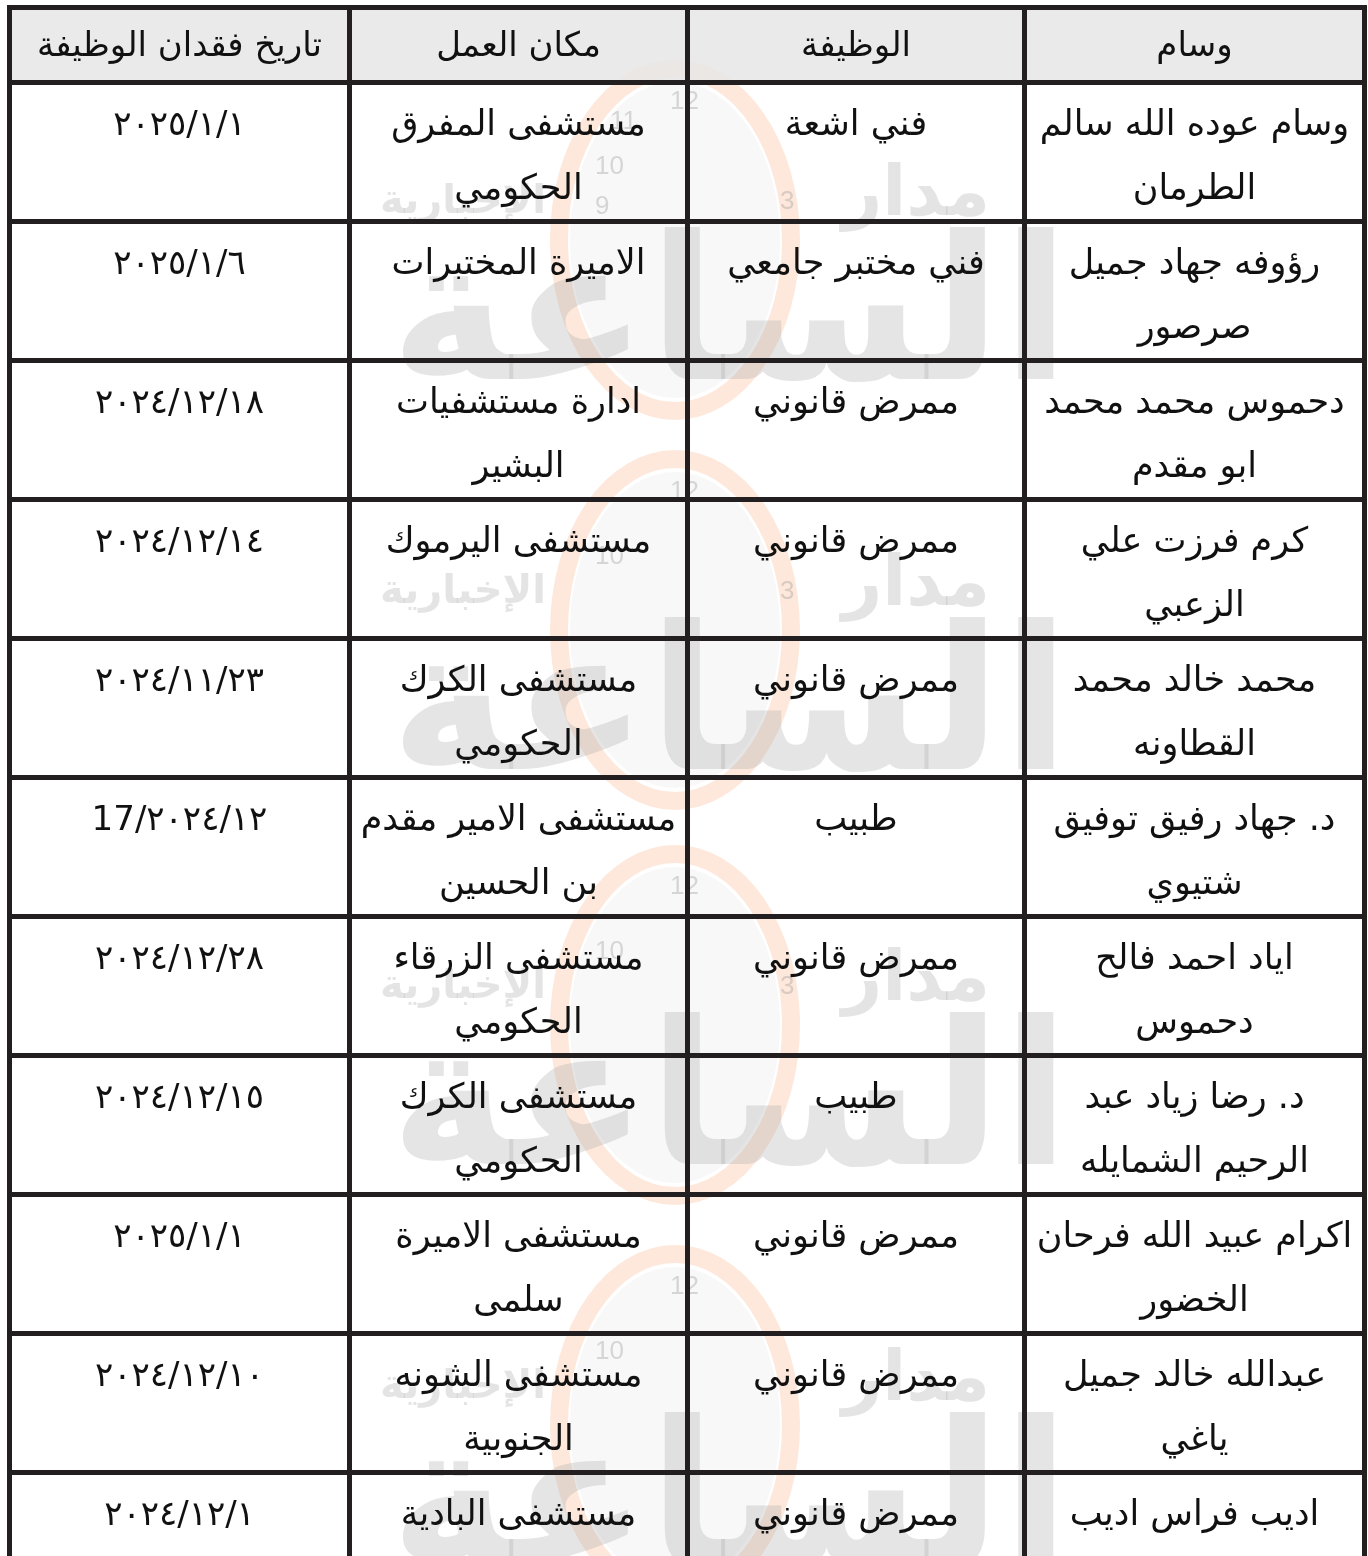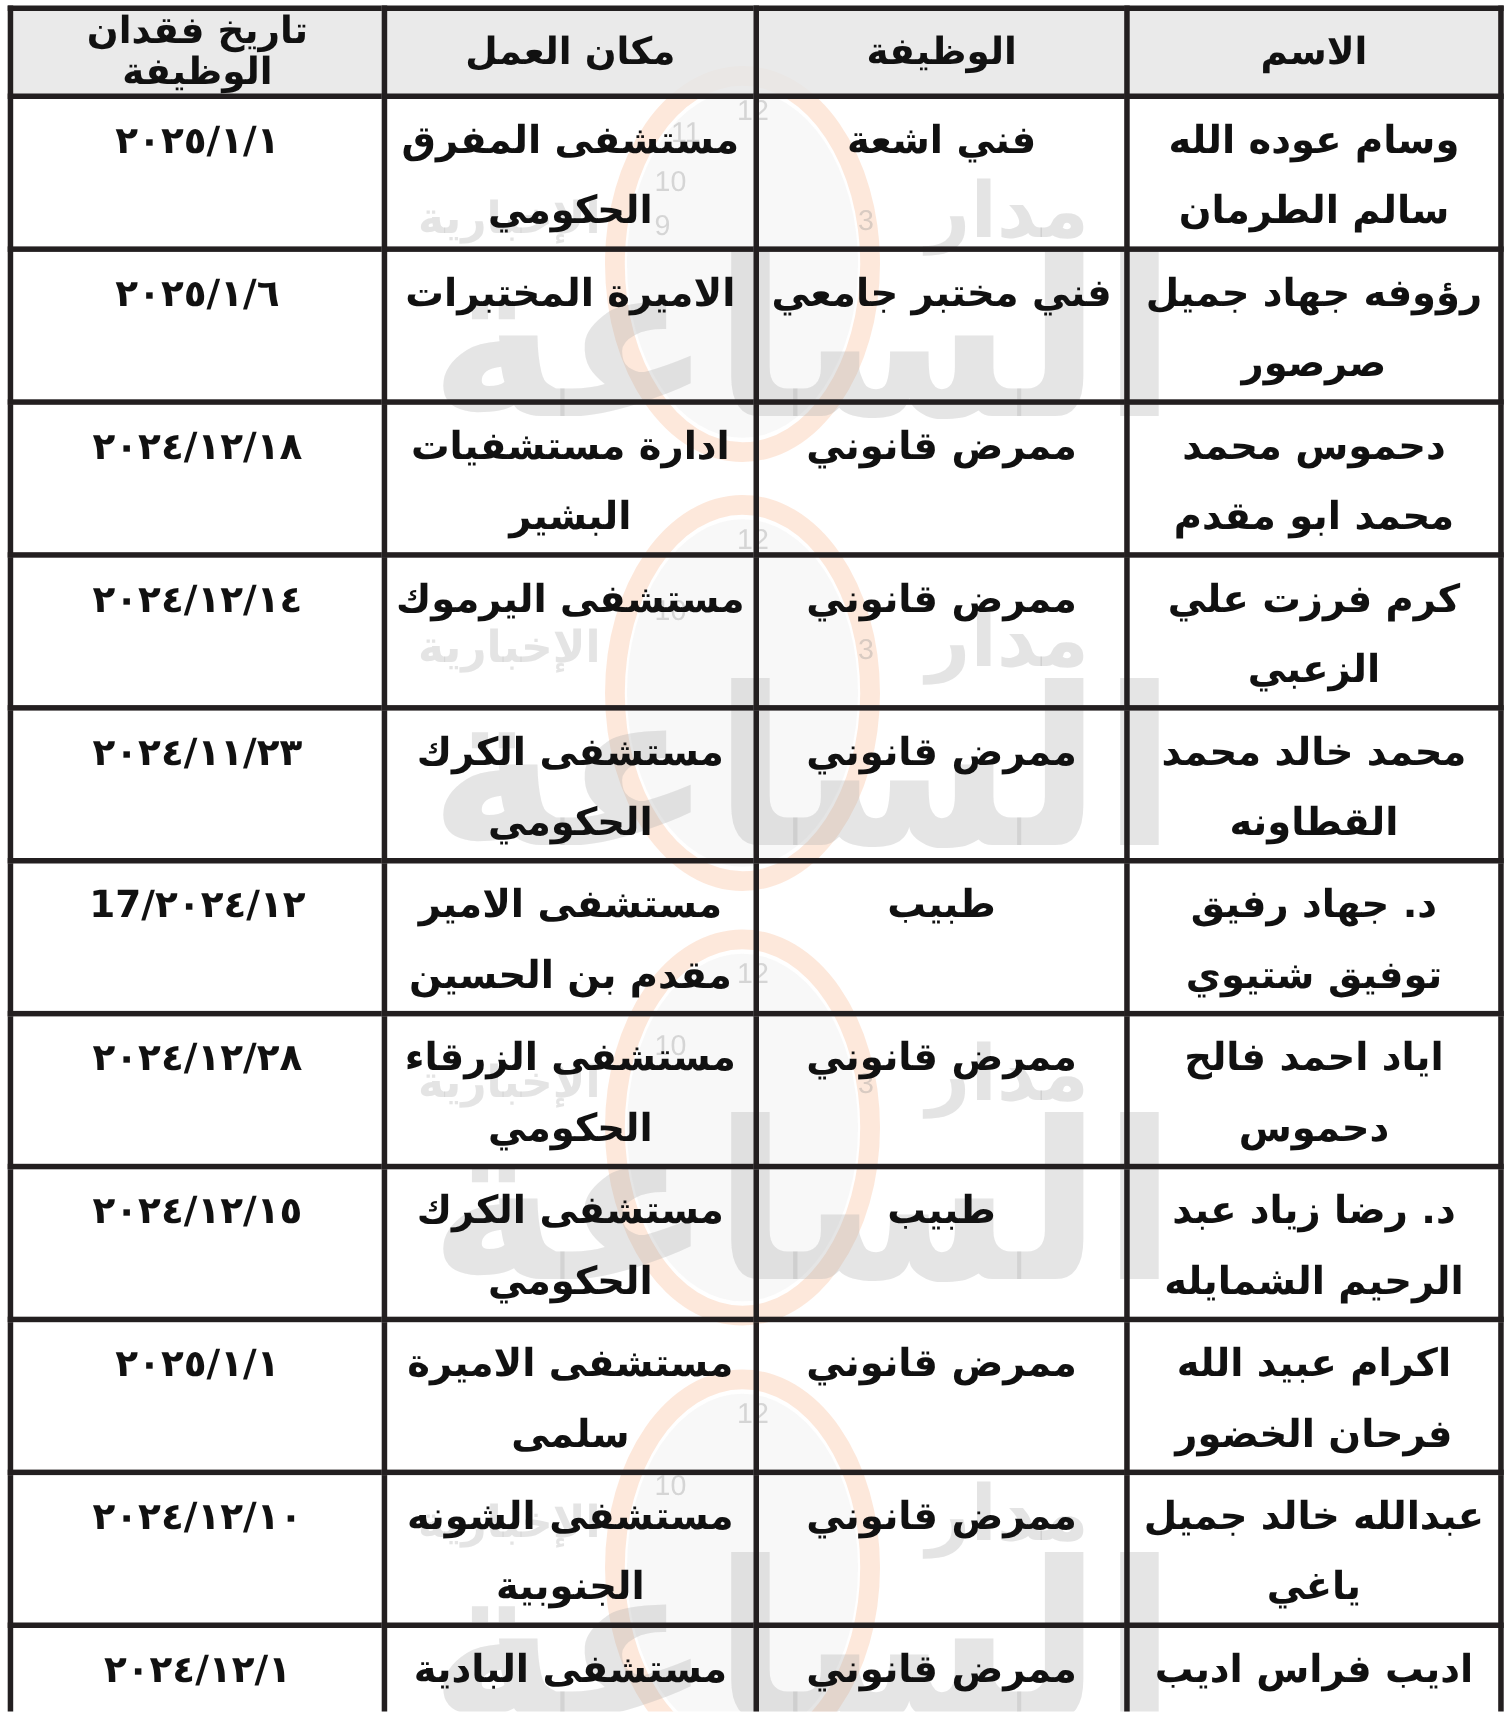--- a/index.html
+++ b/index.html
@@ -84,21 +84,21 @@
       width: 1355px;
       border-collapse: collapse;
       direction: rtl;
       z-index: 1;
       table-layout: fixed;
     }
     table.jobs th, table.jobs td {
       border: 5px solid #231f20;
       text-align: center;
       vertical-align: top;
-      font-weight: bold;
+      font-weight: normal;
       color: #111111;
       padding: 0 6px;
       box-sizing: border-box;
       background: transparent;
     }
     table.jobs th {
       background: rgba(230, 230, 230, 0.85);
       height: 75px;
       font-size: 34px;
       vertical-align: middle;
@@ -169,21 +169,21 @@
 
 <table class="jobs">
   <colgroup>
     <col class="col-name">
     <col class="col-job">
     <col class="col-place">
     <col class="col-date">
   </colgroup>
   <thead>
     <tr>
-      <th>الاسم</th>
+      <th>وسام</th>
       <th>الوظيفة</th>
       <th>مكان العمل</th>
       <th>تاريخ فقدان الوظيفة</th>
     </tr>
   </thead>
   <tbody>
     <tr>
       <td>وسام عوده الله سالم الطرمان</td>
       <td>فني اشعة</td>
       <td>مستشفى المفرق الحكومي</td>

